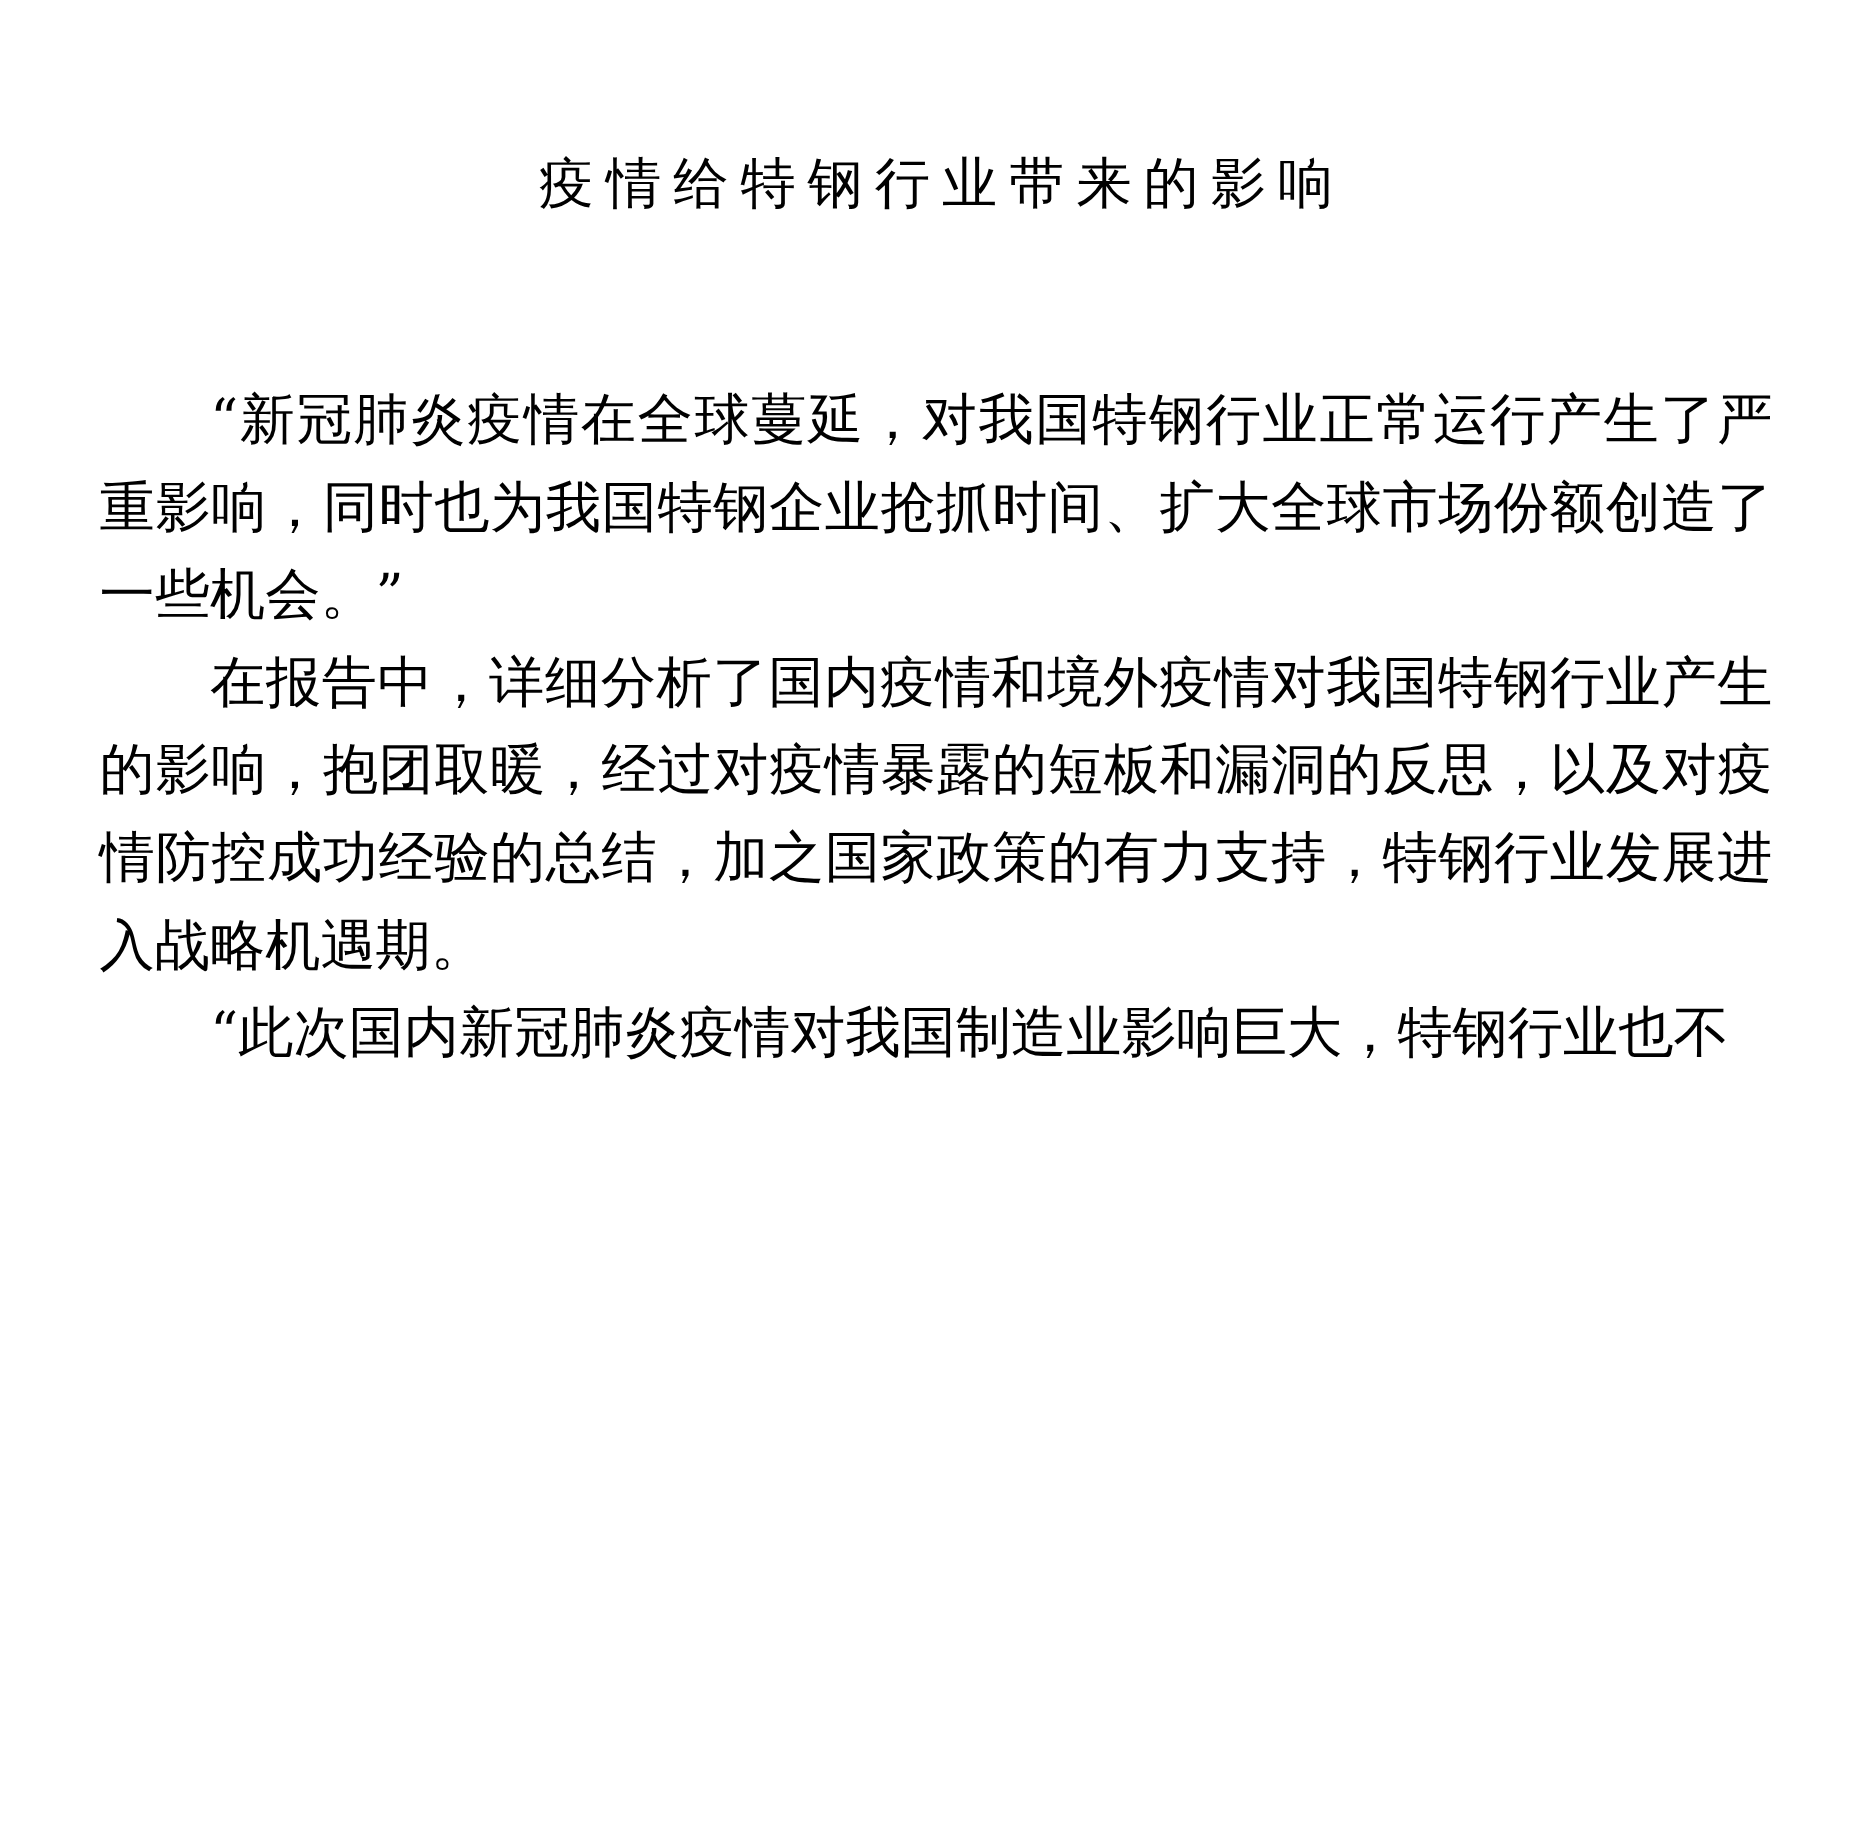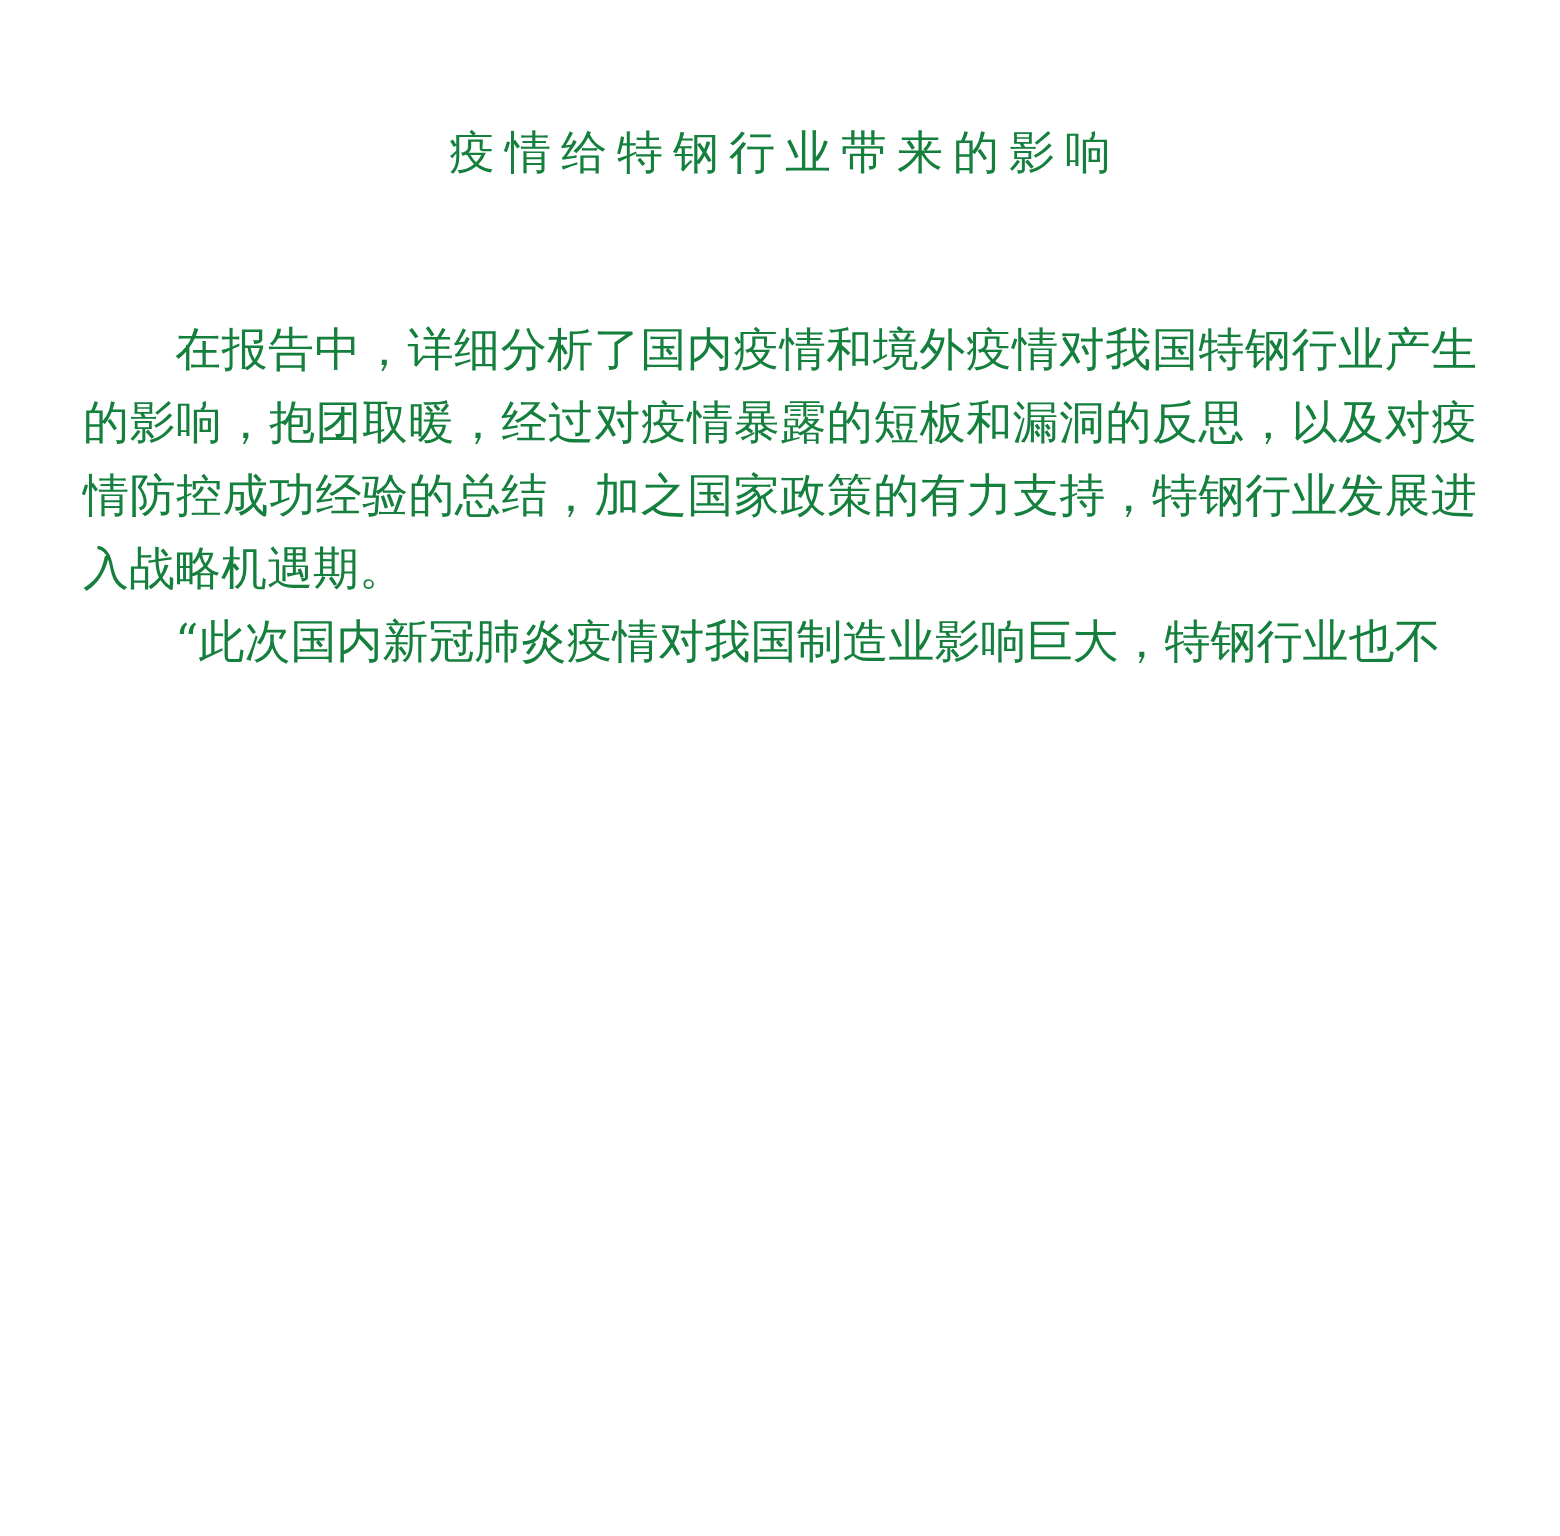--- a/index.html
+++ b/index.html
@@ -6,21 +6,21 @@
     margin: 0;
     padding: 0;
     background: #ffffff;
   }
   .page {
     position: relative;
     width: 1560px;
     height: 1224px;
     background: #ffffff;
     overflow: hidden;
-    color: #15803d;
+    color: #000000;
     font-family: "DejaVu Serif", "Liberation Serif", serif;
     border-radius: 22px;
   }
   .doc-title {
     margin: 116px 0 0 0;
     padding: 0 0 0 10px; 
     font-size: 46px;
     font-weight: normal;
     line-height: 73px;
     letter-spacing: 10px;
@@ -39,16 +39,17 @@
     padding: 0;
     text-indent: 2em;
   }
 </style>
 </head>
 <body>
 
 <div class="page">
   <h1 class="doc-title">疫情给特钢行业带来的影响</h1>
   <div class="doc-body">
+    <p class="para">“新冠肺炎疫情在全球蔓延，对我国特钢行业正常运行产生了严重影响，同时也为我国特钢企业抢抓时间、扩大全球市场份额创造了一些机会。”</p>
     <p class="para">在报告中，详细分析了国内疫情和境外疫情对我国特钢行业产生的影响，抱团取暖，经过对疫情暴露的短板和漏洞的反思，以及对疫情防控成功经验的总结，加之国家政策的有力支持，特钢行业发展进入战略机遇期。</p>
     <p class="para">“此次国内新冠肺炎疫情对我国制造业影响巨大，特钢行业也不</p>
   </div>
 </div>
 
 </body></html>

